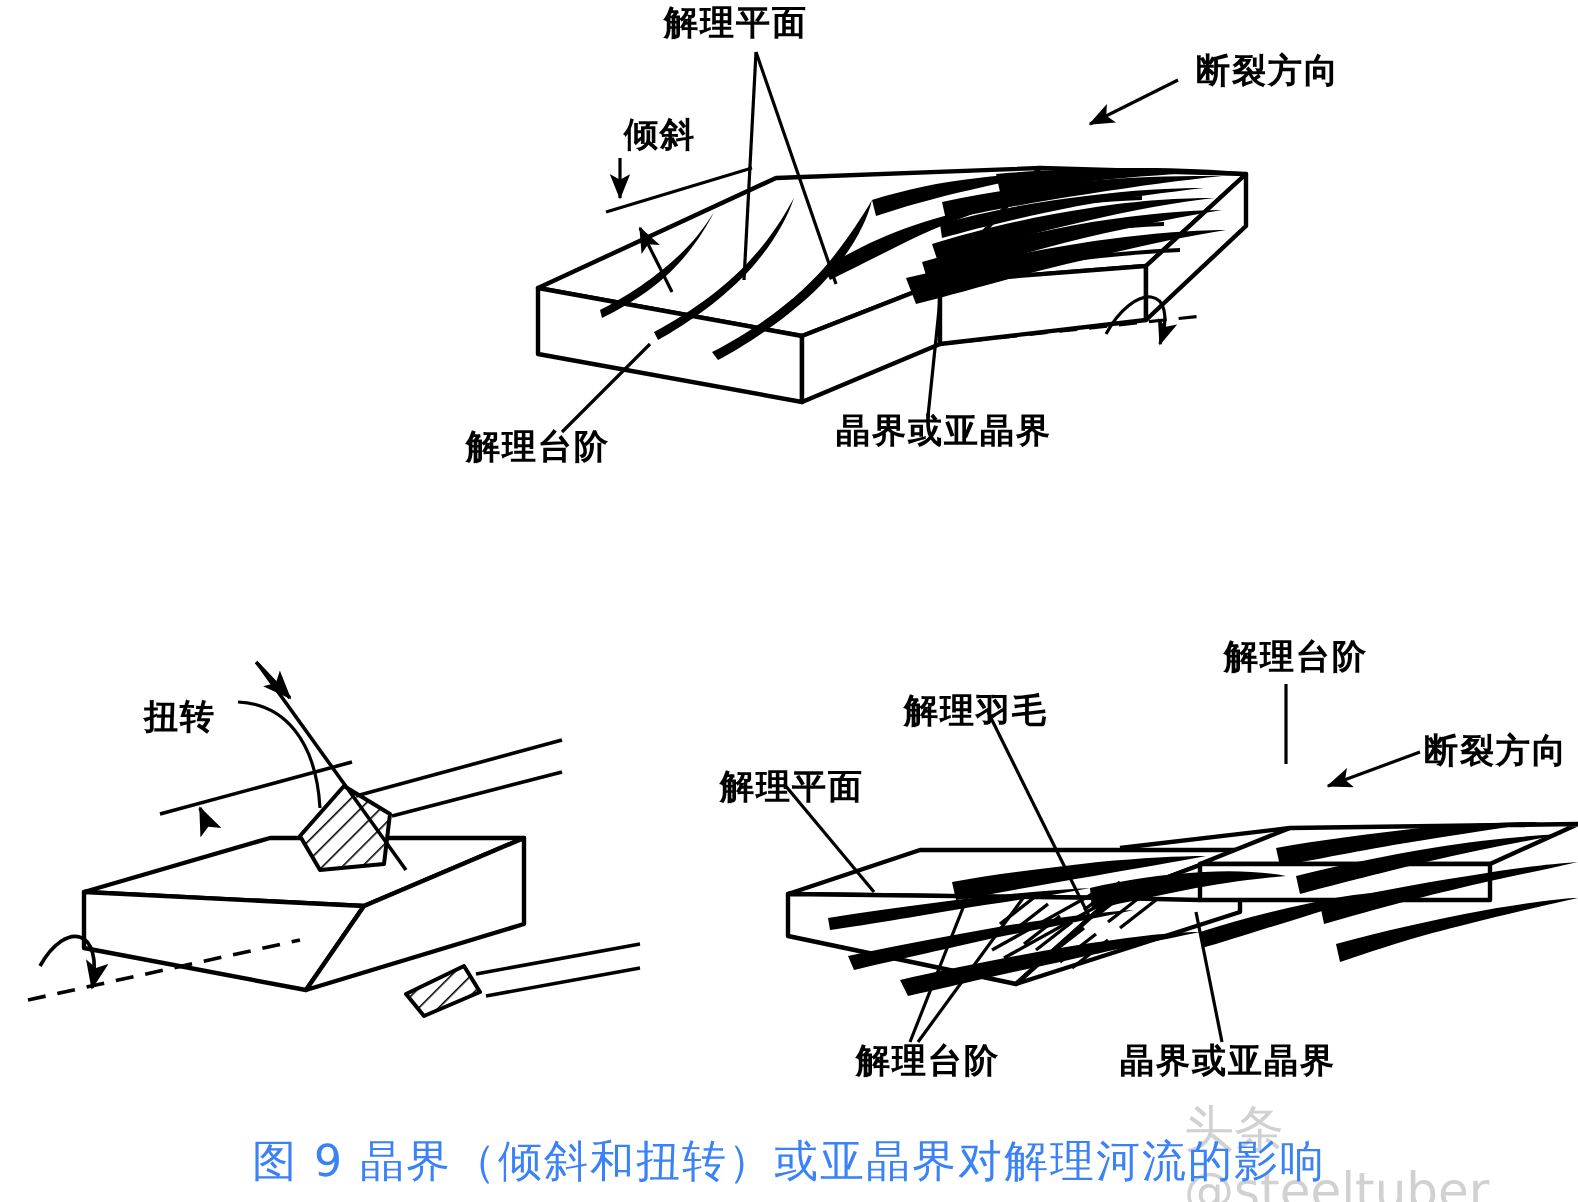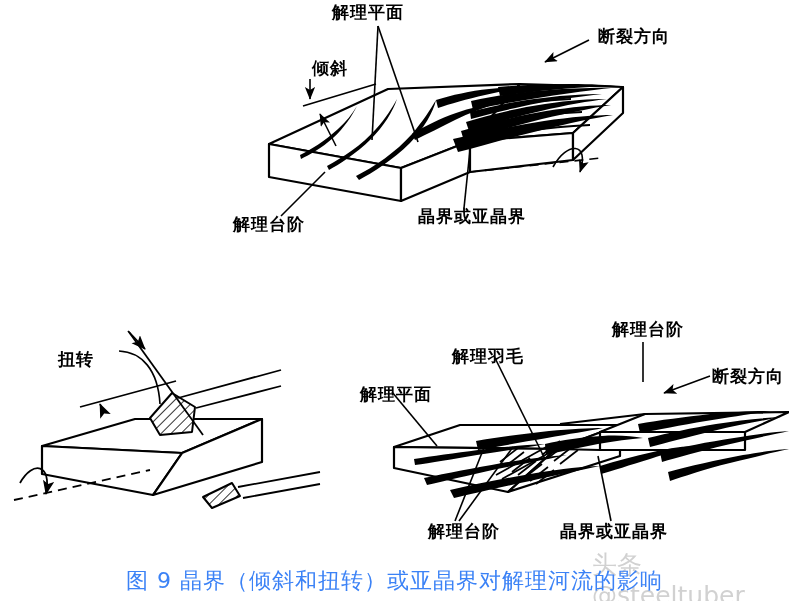--- a/index.html
+++ b/index.html
@@ -191,21 +191,21 @@
   <div class="lbl s17" style="left:332px;top:4px;">解理平面</div>
 
   <div class="lbl s17" style="left:288px;top:60px;margin-left:24px;">倾斜</div>
 
   <div class="lbl s17" style="left:598px;top:28px;">断裂方向</div>
 
   <div class="lbl s17" style="left:233px;top:216px;">解理台阶</div>
 
   <div class="lbl s17" style="left:418px;top:208px;">晶界或亚晶界</div>
 
-  <div class="lbl s17" style="left:58px;top:351px;">扭转</div>
+  <div class="lbl s17" style="left:72px;top:351px;">扭转</div>
 
   <div class="lbl s17" style="left:452px;top:348px;">解理羽毛</div>
 
   <div class="lbl s17" style="left:612px;top:321px;">解理台阶</div>
 
   <div class="lbl s17" style="left:712px;top:368px;">断裂方向</div>
 
   <div class="lbl s17" style="left:360px;top:386px;">解理平面</div>
 
   <div class="lbl s17" style="left:428px;top:523px;">解理台阶</div>

